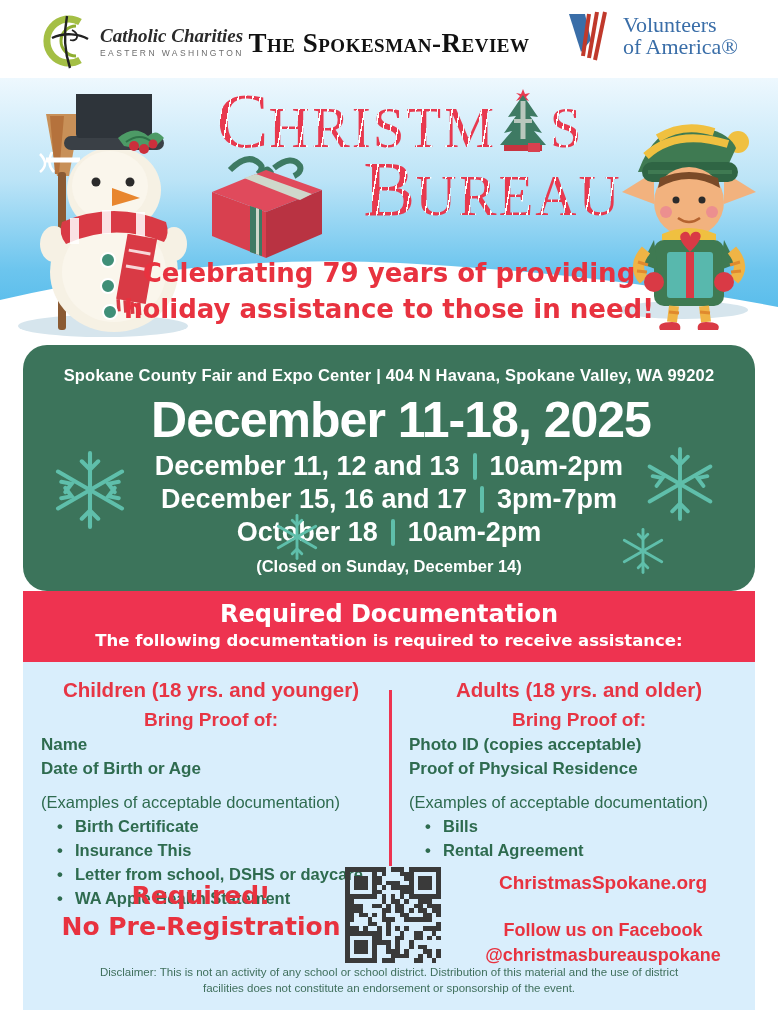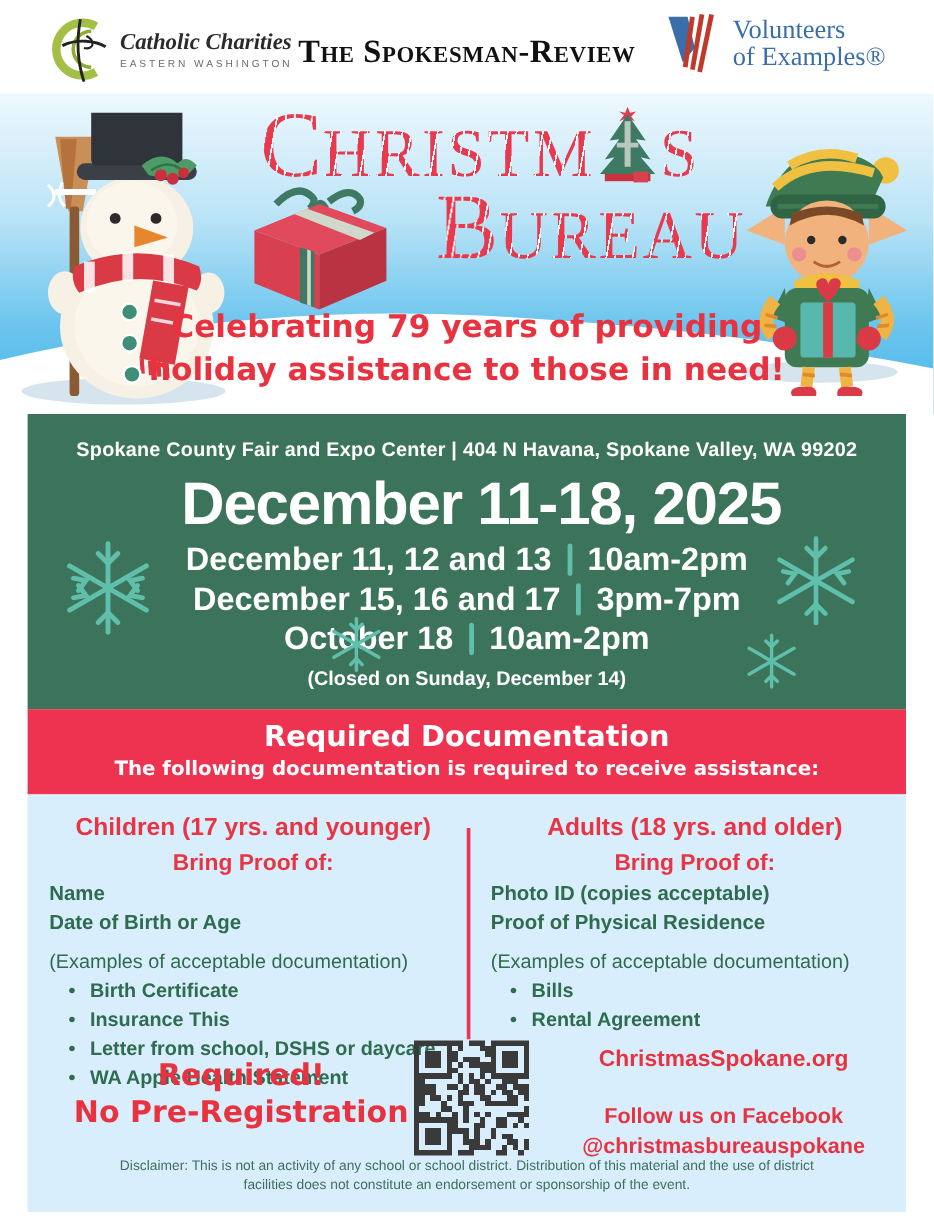--- a/index.html
+++ b/index.html
@@ -34,21 +34,21 @@
   .tagline { position:absolute; left:0; width:778px; text-align:center; font-family:"DejaVu Sans", sans-serif;
              font-weight:bold; color:#e8323f; font-size:26px; }
   .tag1 { top:180px; } .tag2 { top:216px; }
 
   .snowman { position:absolute; left:6px; top:16px; }
   .elf { position:absolute; right:14px; top:36px; }
   .gift { position:absolute; left:200px; top:72px; }
 
   
   .green-panel { position:absolute; left:23px; top:345px; width:732px; height:246px; background:#3c745b;
-                 color:#fff; text-align:center; }
+                 color:#fff; text-align:center;border-radius:24px; }
   .venue { margin-top:21px; font-size:16.5px; font-weight:bold; letter-spacing:.2px; }
   .big-date { margin-top:6px; font-size:50px; font-weight:bold; letter-spacing:-1px;padding-left:24px; }
   .sched-row { display:flex; justify-content:center; align-items:center; gap:13px; margin-top:2px;
                font-size:27px; font-weight:bold; }
   .sched-row:first-of-type { margin-top:4px; }
   .pipe { display:inline-block; width:4px; height:27px; background:#5fbfab; border-radius:2px; }
   .closed-note { margin-top:9px; font-size:16.5px; font-weight:bold; }
   .flake { position:absolute; color:#5fbfab; }
 
   
@@ -107,21 +107,21 @@
       <svg width="48" height="52" viewBox="0 0 48 52">
         <polygon points="2,4 18,4 24,30 14,42" fill="#3a6ea8"></polygon>
         <g stroke="#c0392b" stroke-width="4" fill="none">
           <path d="M22 4 L16 46"></path>
           <path d="M30 2 L22 48"></path>
           <path d="M38 2 L28 50"></path>
         </g>
       </svg>
       <div class="voa-text">
         <div>Volunteers</div>
-        <div>of Examples®</div>
+        <div>of America®</div>
       </div>
     </div>
   </div>
 
   <div class="sky">
 
     <div class="hero-title">
       <span class="ln ln1">
         <span class="cap striped">C</span><span class="rest striped">HRISTM</span><span class="title-tree"><svg width="58" height="66" viewBox="0 0 58 66">
             <path d="M29 2 L31 7 L36 6 L32 10 L35 14 L30 12 L29 17 L27 12 L22 14 L26 9 L22 6 L27 7 Z" fill="#e8394f"></path>
@@ -287,21 +287,21 @@
 
   <div class="red-band">
     <h2>Required Documentation</h2>
     <p>The following documentation is required to receive assistance:</p>
   </div>
 
   <div class="blue-panel">
     <div class="col-divider"></div>
 
     <div class="doc-col left">
-      <div class="doc-head">Children (17 yrs. and younger)</div>
+      <div class="doc-head">Children (18 yrs. and younger)</div>
       <div class="doc-bring">Bring Proof of:</div>
       <div class="doc-proof">Name</div>
       <div class="doc-proof">Date of Birth or Age</div>
       <div class="doc-ex-label">(Examples of acceptable documentation)</div>
       <ul class="doc-list">
         <li>Birth Certificate</li>
         <li>Insurance This</li>
         <li>Letter from school, DSHS or daycare</li>
         <li>WA Apple Health Statement</li>
       </ul>

